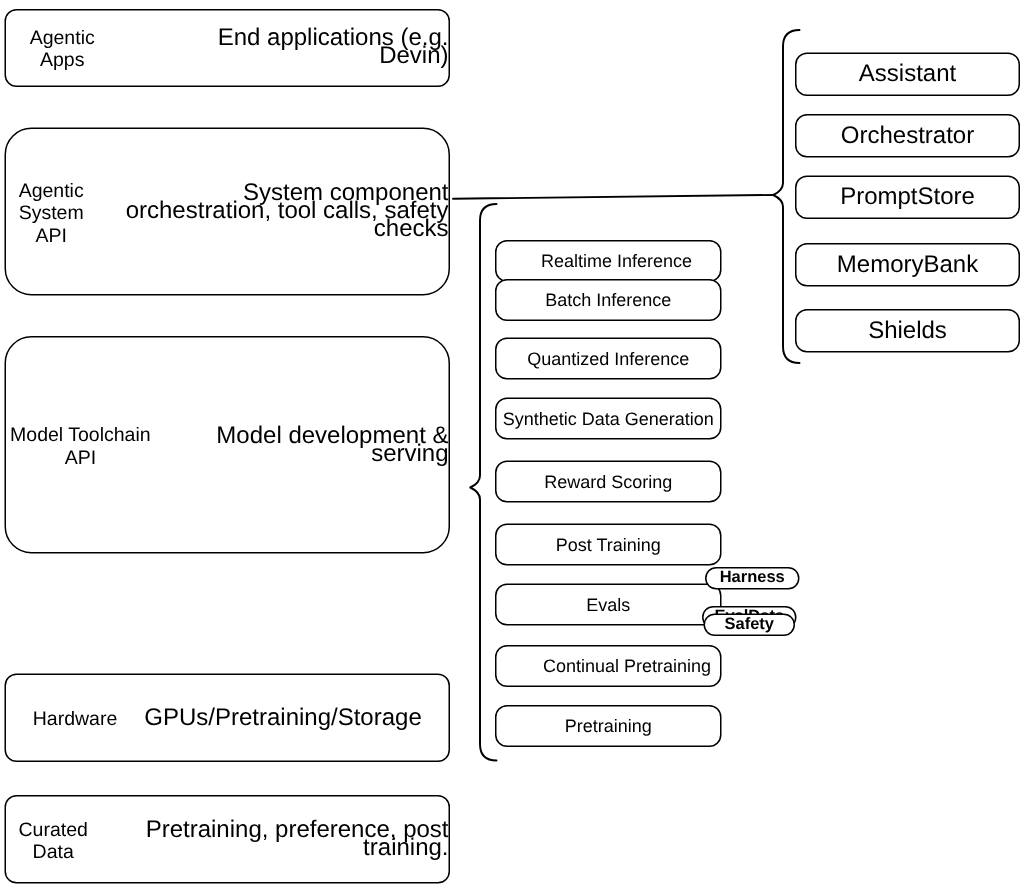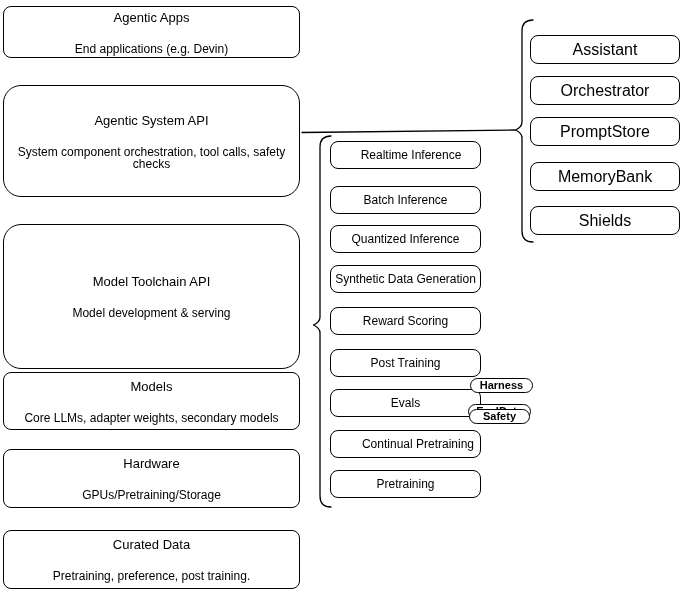--- a/index.html
+++ b/index.html
@@ -6,23 +6,23 @@
   .canvas{
     position:relative;width:682px;height:591px;background:#ffffff;
     font-family:"Liberation Sans",sans-serif;color:#000;overflow:hidden;
   }
   .overlay{position:absolute;left:0;top:0;width:682px;height:591px;pointer-events:none;}
   .ln{fill:none;stroke:#000;stroke-width:1.3;stroke-linecap:round;stroke-linejoin:round;}
   .box{
     position:absolute;box-sizing:border-box;border:1.3px solid #000;background:#fff;
     display:flex;align-items:center;justify-content:center;text-align:center;
   }
-  .bigbox{left:3px;width:297px;flex-direction:column;gap:18px;}
+  .bigbox{left:3px;width:297px;gap:18px;}
   .bigbox .t{font-size:13px;line-height:15px;}
-  .bigbox .s{font-size:12px;line-height:12px;}
+  .bigbox .s{font-size:16px;line-height:12px;text-align:right;}
   .r8{border-radius:8px;}
   .r18{border-radius:18px;}
   .mid{left:330px;width:151px;height:28px;border-radius:8px;font-size:12px;}
   .rightbox{left:530px;width:150px;height:29px;border-radius:8px;font-size:16px;}
   .pill{height:15px;border-radius:8px;font-size:11px;line-height:13px;padding:0 2px;font-weight:bold;}
 </style>
 </head>
 <body>
 
 <div class="canvas">
@@ -41,36 +41,32 @@
   <div class="box bigbox r18" style="top:85px;height:112px;">
     <div class="t">Agentic System API</div>
     <div class="s">System component orchestration, tool calls, safety checks</div>
   </div>
 
   <div class="box bigbox r18" style="top:224px;height:145px;">
     <div class="t">Model Toolchain API</div>
     <div class="s">Model development &amp; serving</div>
   </div>
 
-  <div class="box bigbox r8" style="top:372px;height:58px;">
-    <div class="t">Models</div>
-    <div class="s">Core LLMs, adapter weights, secondary models</div>
-  </div>
 
   <div class="box bigbox r8" style="top:449px;height:59px;">
     <div class="t">Hardware</div>
     <div class="s">GPUs/Pretraining/Storage</div>
   </div>
 
   <div class="box bigbox r8" style="top:530px;height:59px;">
     <div class="t">Curated Data</div>
     <div class="s">Pretraining, preference, post training.</div>
   </div>
 
-  <div class="box mid" style="top:141px;padding-left:11px;">Realtime Inference</div>
+  <div class="box mid" style="top:160px;padding-left:11px;">Realtime Inference</div>
   <div class="box mid" style="top:186px;">Batch Inference</div>
   <div class="box mid" style="top:225px;">Quantized Inference</div>
   <div class="box mid" style="top:265px;">Synthetic Data Generation</div>
   <div class="box mid" style="top:307px;">Reward Scoring</div>
   <div class="box mid" style="top:349px;">Post Training</div>
   <div class="box mid" style="top:389px;">Evals</div>
   <div class="box mid" style="top:430px;padding-left:25px;">Continual Pretraining</div>
   <div class="box mid" style="top:470px;">Pretraining</div>
 
   <div class="box pill" style="left:470px;top:378px;width:63px;">Harness</div>

